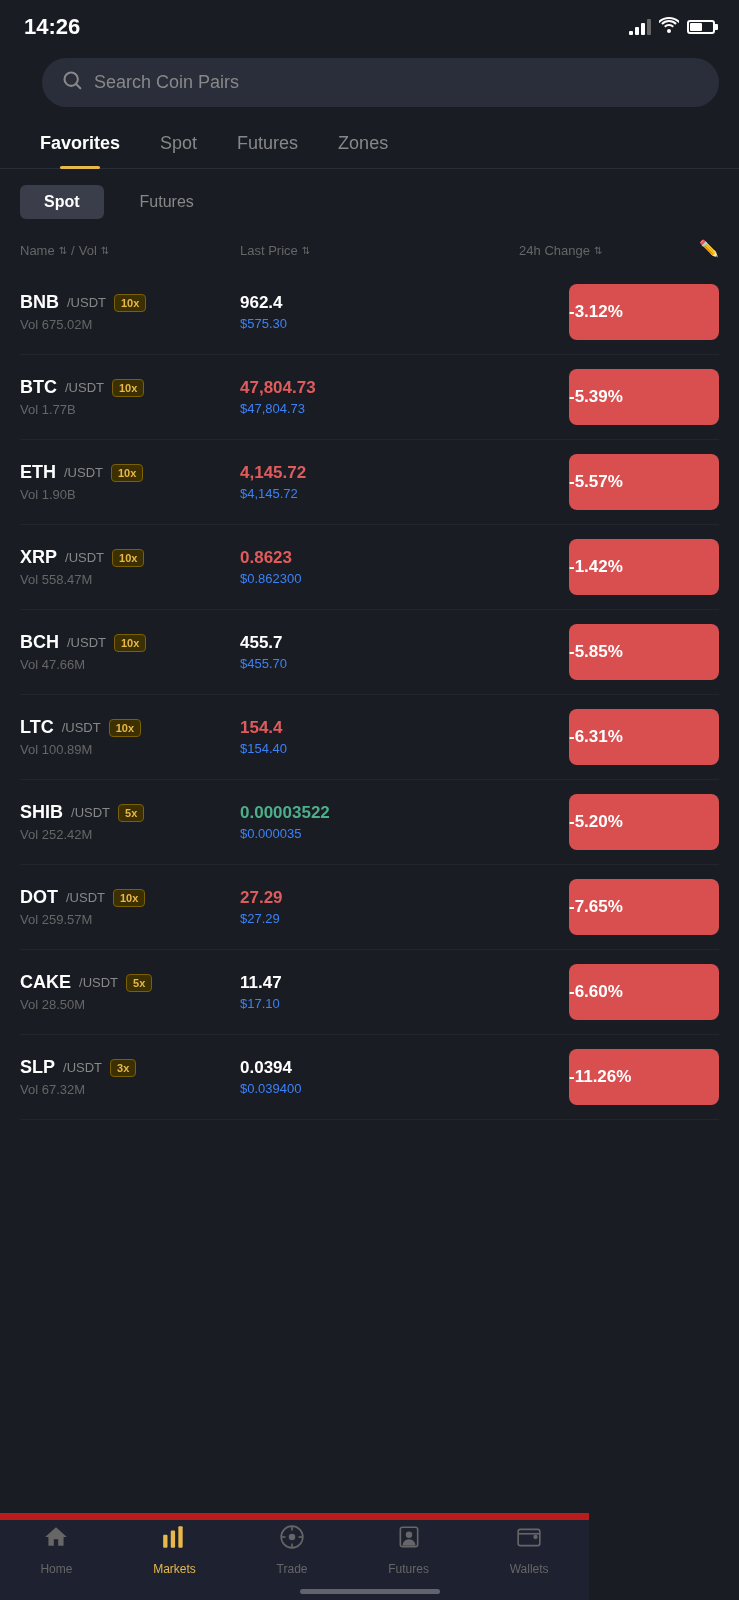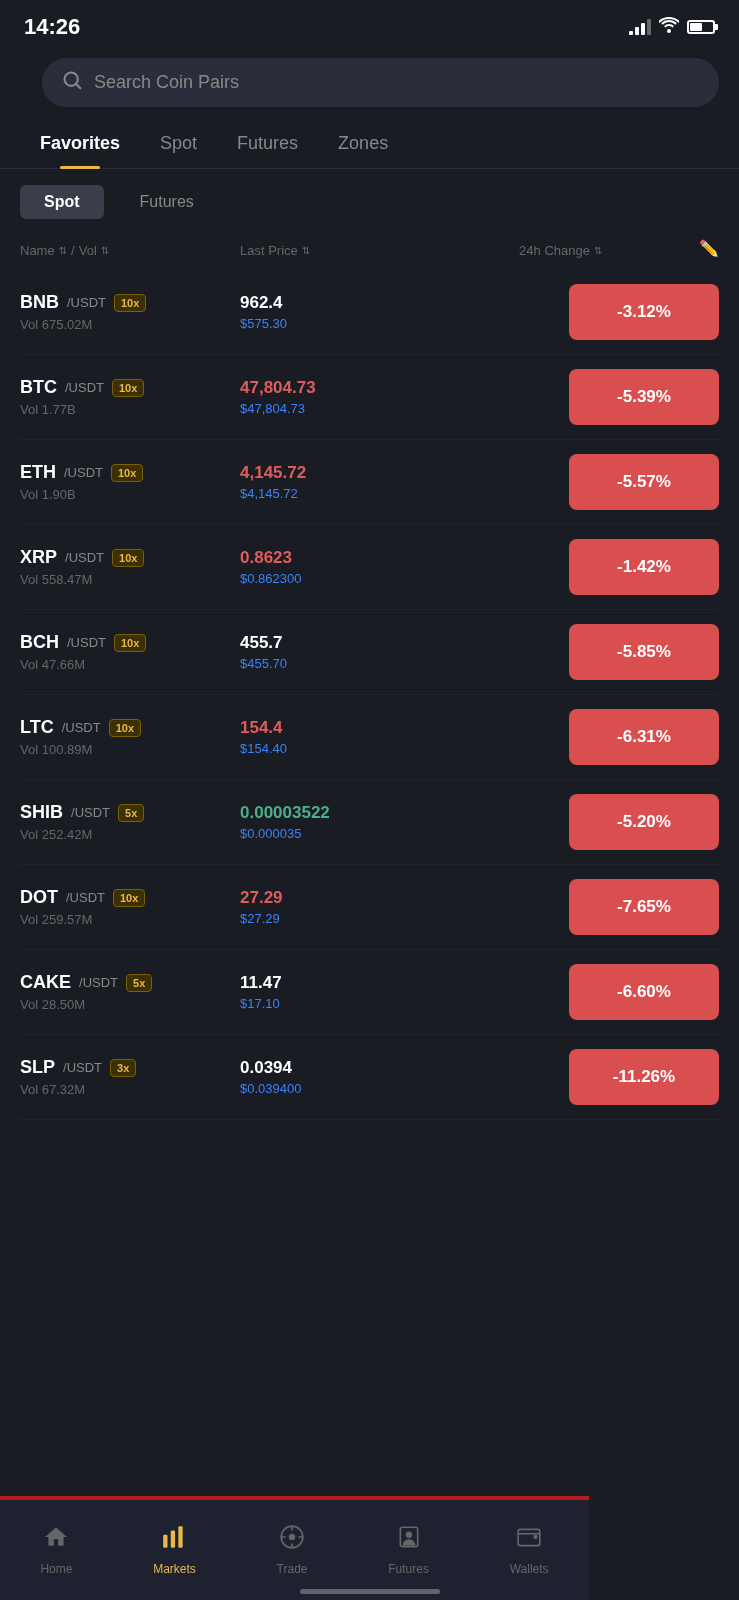--- a/index.html
+++ b/index.html
@@ -245,37 +245,37 @@
     .price-usd {
       font-size: 13px;
       color: #3b82f6;
     }
 
     .change-badge {
       flex: 0 0 150px;
       background: #d94f4f;
       border-radius: 8px;
       padding: 18px 0;
-      text-align: center;
+      text-align: left;
       font-size: 17px;
       font-weight: 700;
       color: #fff;
     }
 
     
     .bottom-nav {
       position: fixed;
       bottom: 0;
       left: 0;
       width: 589px;
       background: #1e2130;
       display: flex;
       justify-content: space-around;
-      padding: 24px 0 24px;
-      border-top: 4px solid #b91c1c;
+      padding: 4px 0 24px;
+      border-top: 7px solid #b91c1c;
     }
     .nav-item {
       display: flex;
       flex-direction: column;
       align-items: center;
       gap: 6px;
       cursor: pointer;
     }
     .nav-icon {
       font-size: 24px;

